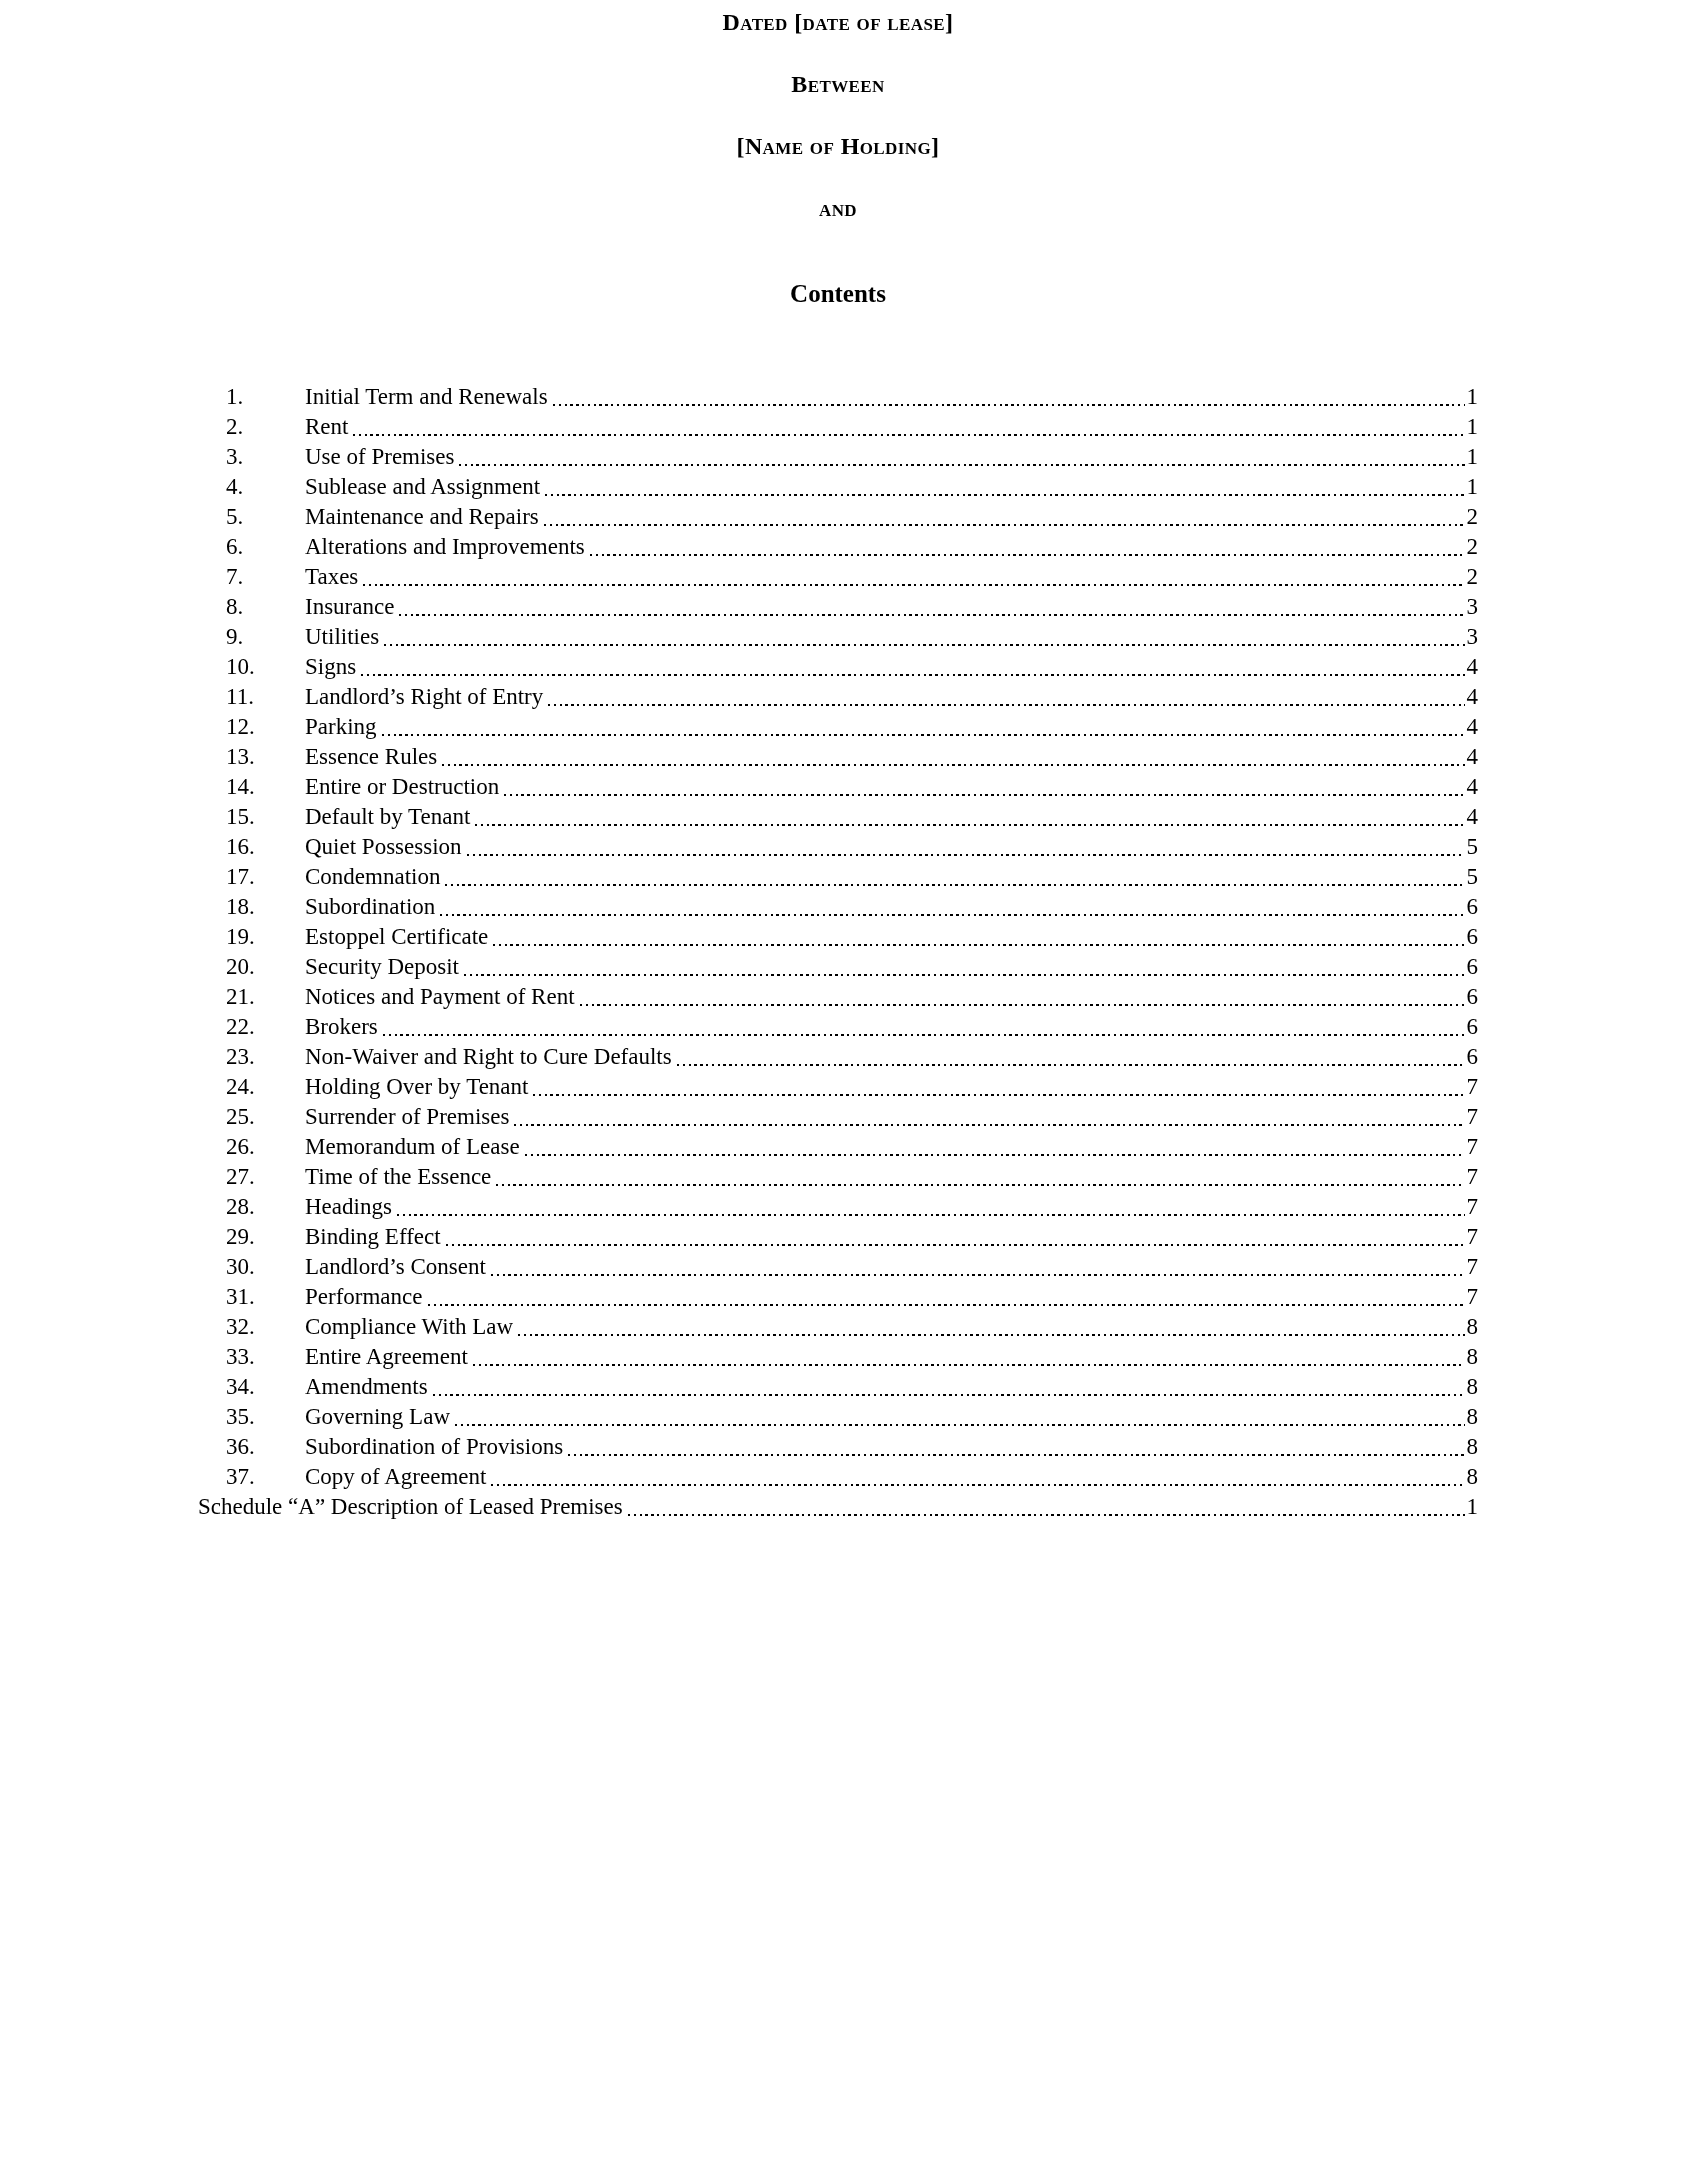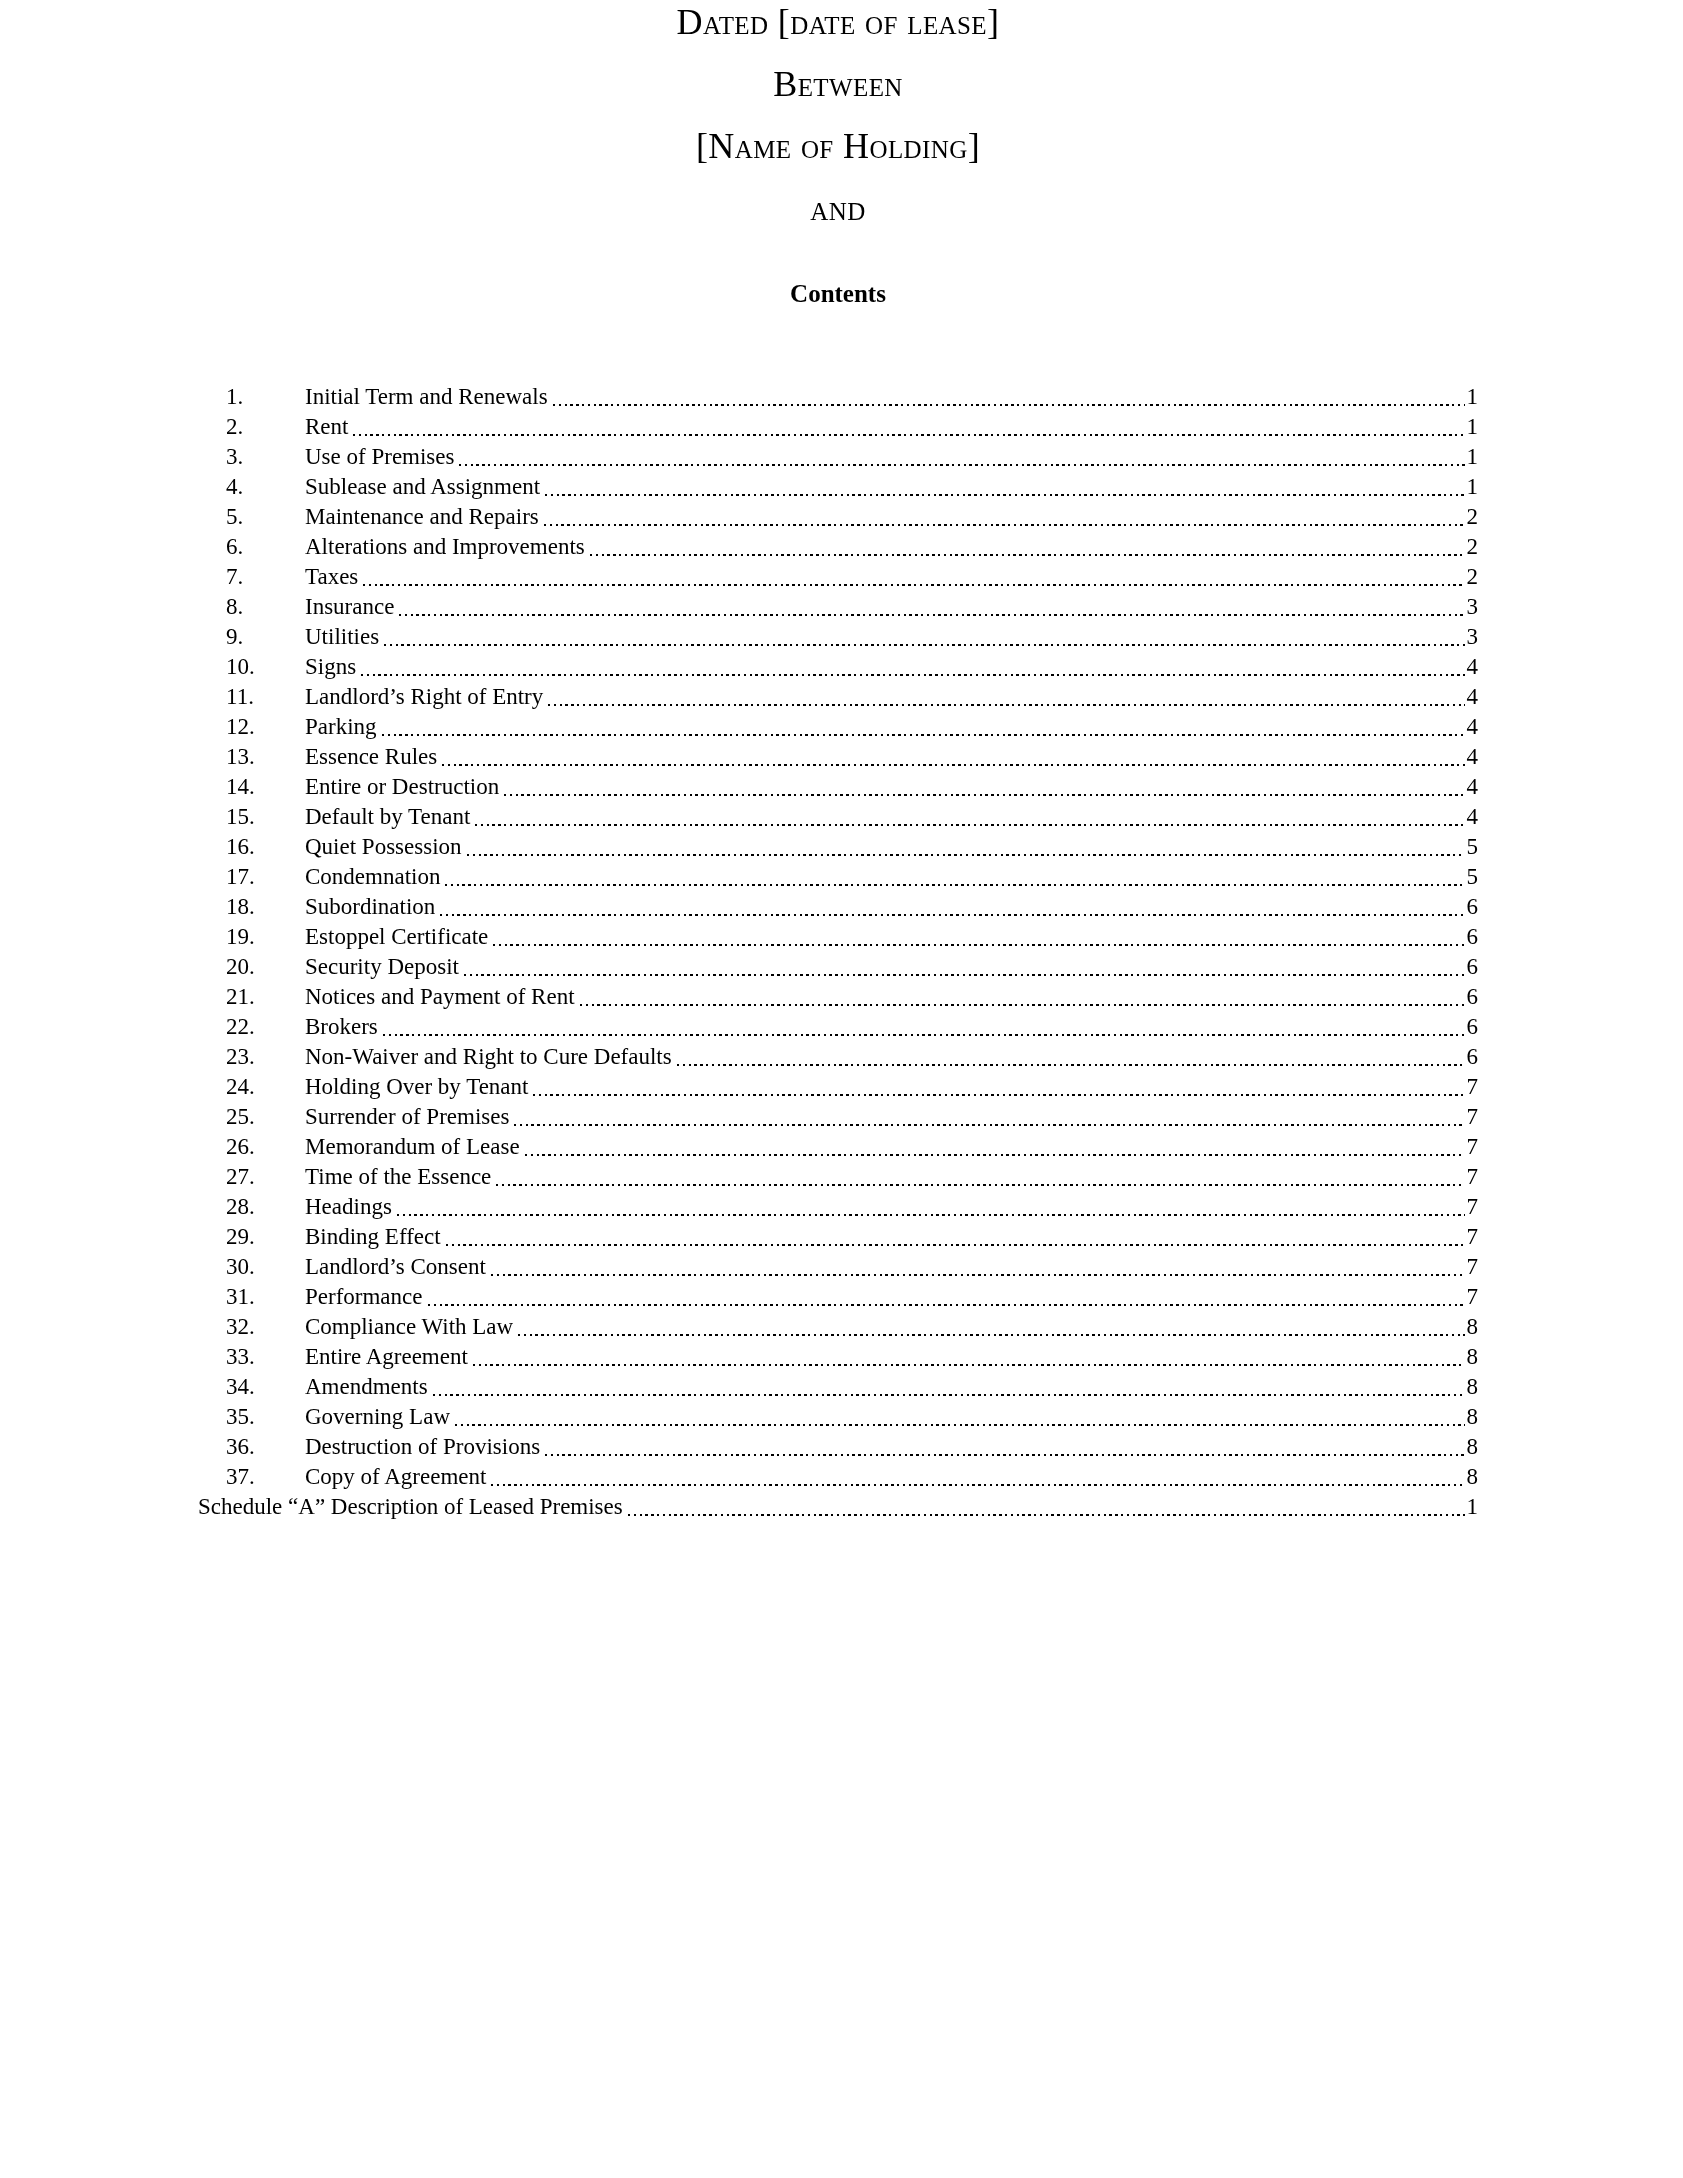--- a/index.html
+++ b/index.html
@@ -17,22 +17,22 @@
   .page {
     box-sizing: border-box;
     width: 1683px;
     height: 2178px;
     padding: 6px 205px 0 198px;
   }
   
   .title-block { text-align: center; }
   .title-line {
     font-variant: small-caps;
-    font-weight: normal;
-    font-size: 36px;
+    font-weight: bold;
+    font-size: 24px;
     line-height: 33px;
     margin-bottom: 29px;
     letter-spacing: 0.4px;
   }
   .title-line:last-child { margin-bottom: 0; }
   
   .contents-heading {
     font-size: 25px;
     line-height: 33px;
     font-weight: bold;
@@ -292,21 +292,21 @@
         <span class="pg">8</span>
       </div>
       <div class="toc-row">
         <span class="num">35.</span>
         <span class="ttl">Governing Law</span>
         <span class="leader"></span>
         <span class="pg">8</span>
       </div>
       <div class="toc-row">
         <span class="num">36.</span>
-        <span class="ttl">Destruction of Provisions</span>
+        <span class="ttl">Subordination of Provisions</span>
         <span class="leader"></span>
         <span class="pg">8</span>
       </div>
       <div class="toc-row">
         <span class="num">37.</span>
         <span class="ttl">Copy of Agreement</span>
         <span class="leader"></span>
         <span class="pg">8</span>
       </div>
       <div class="toc-row flush">

